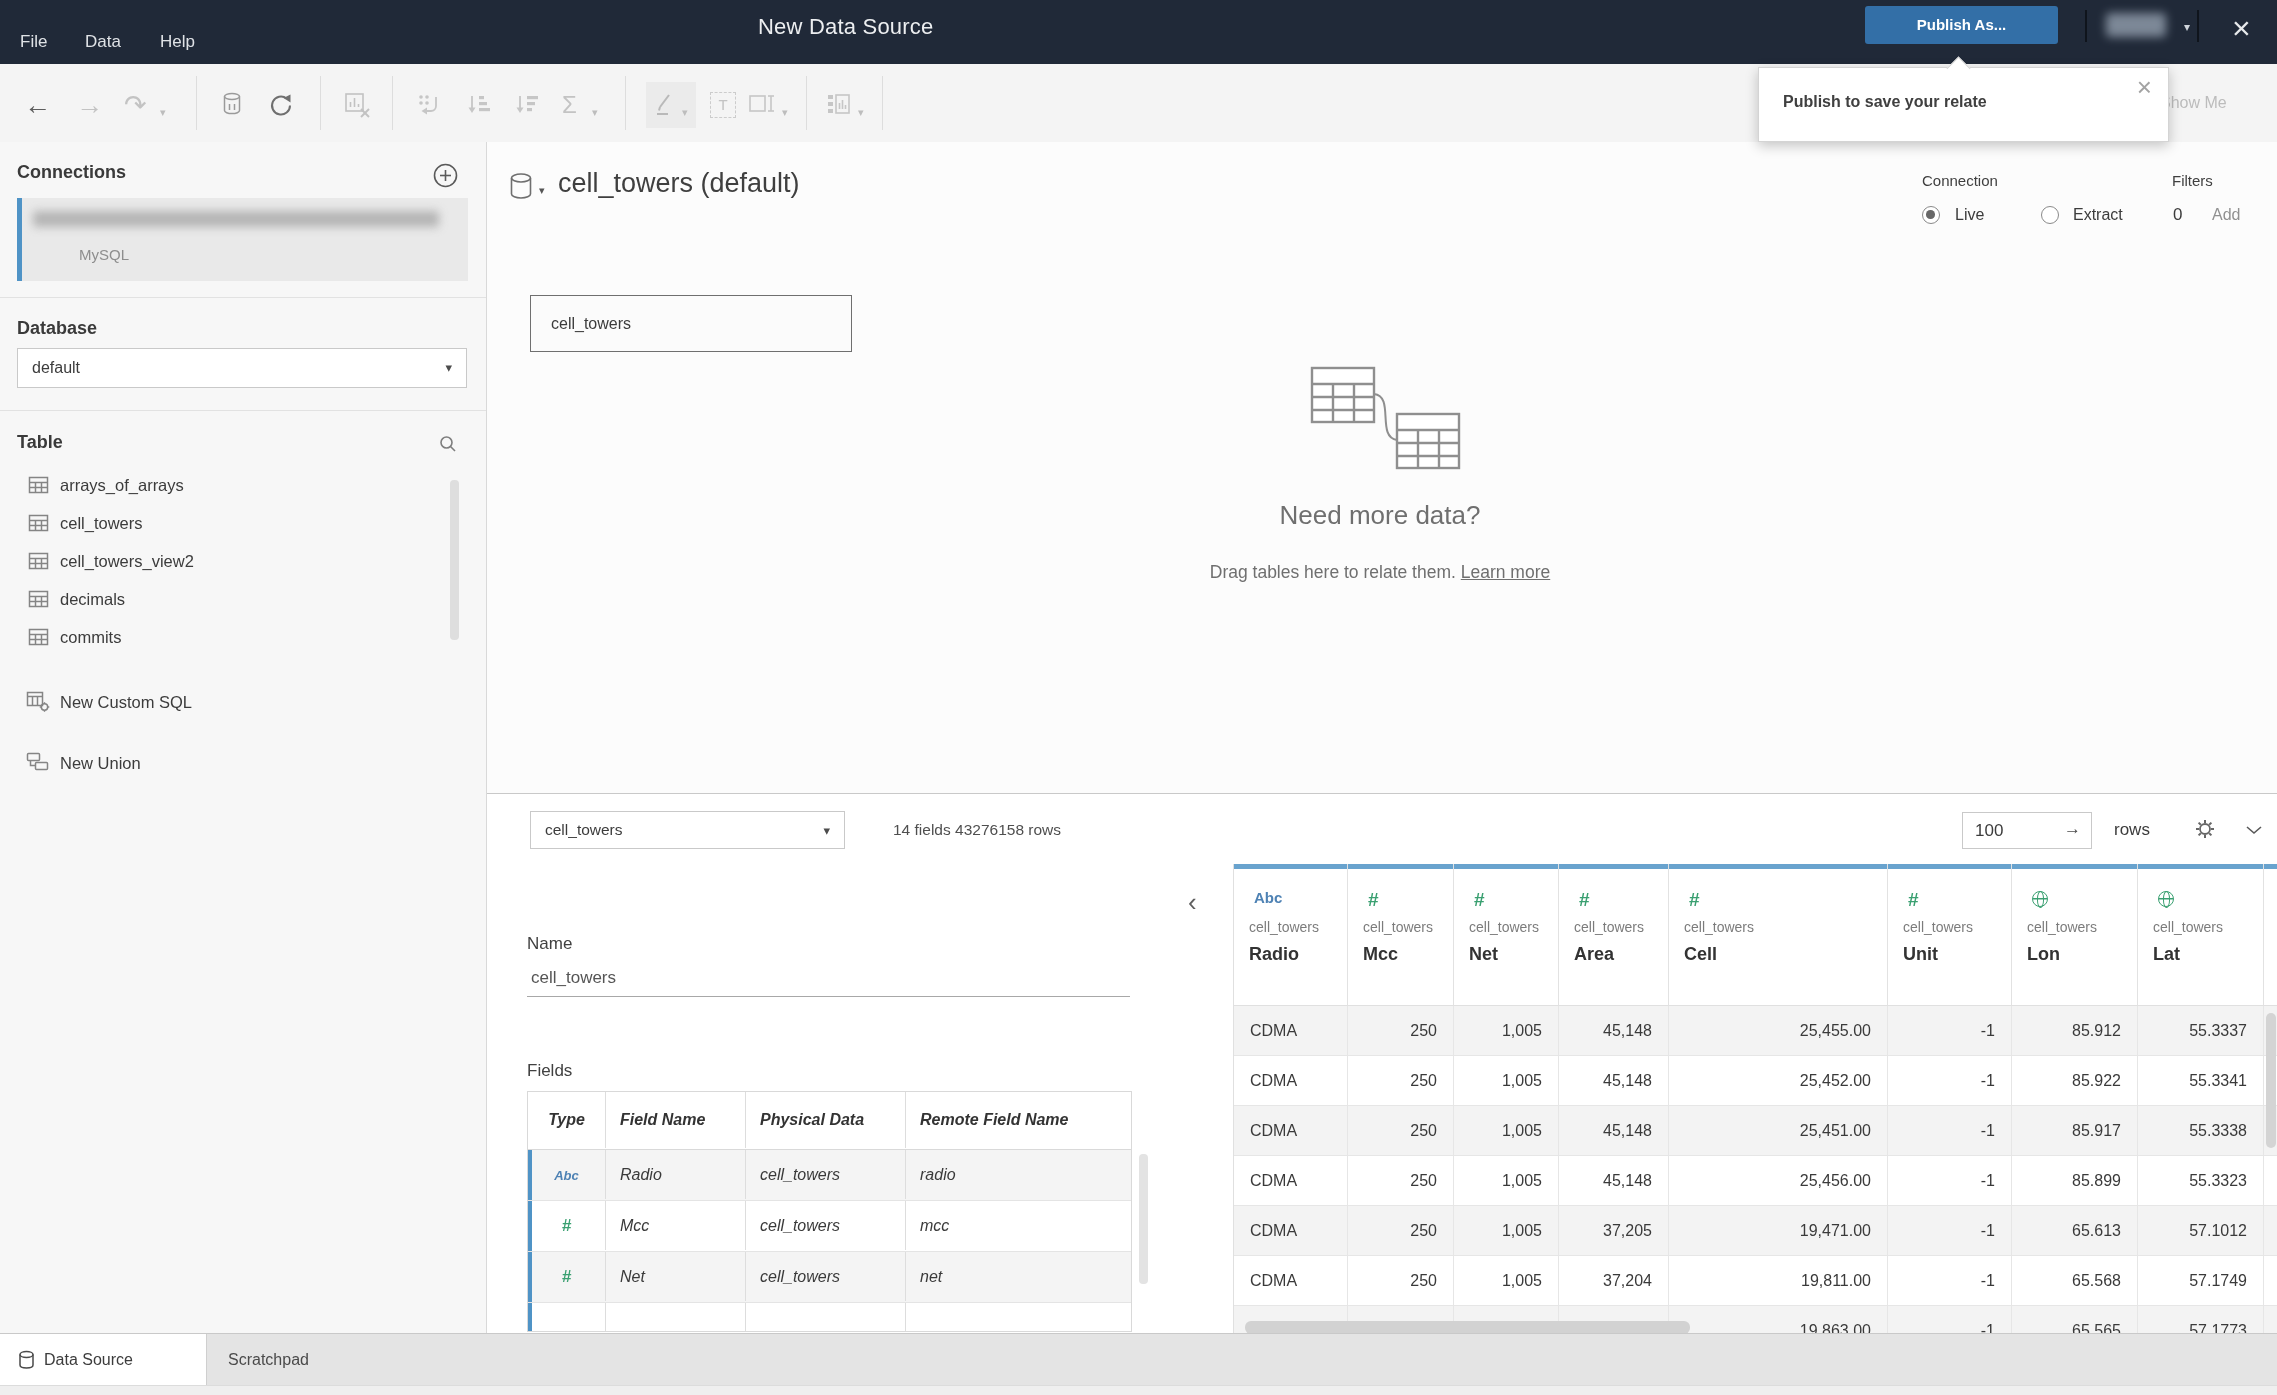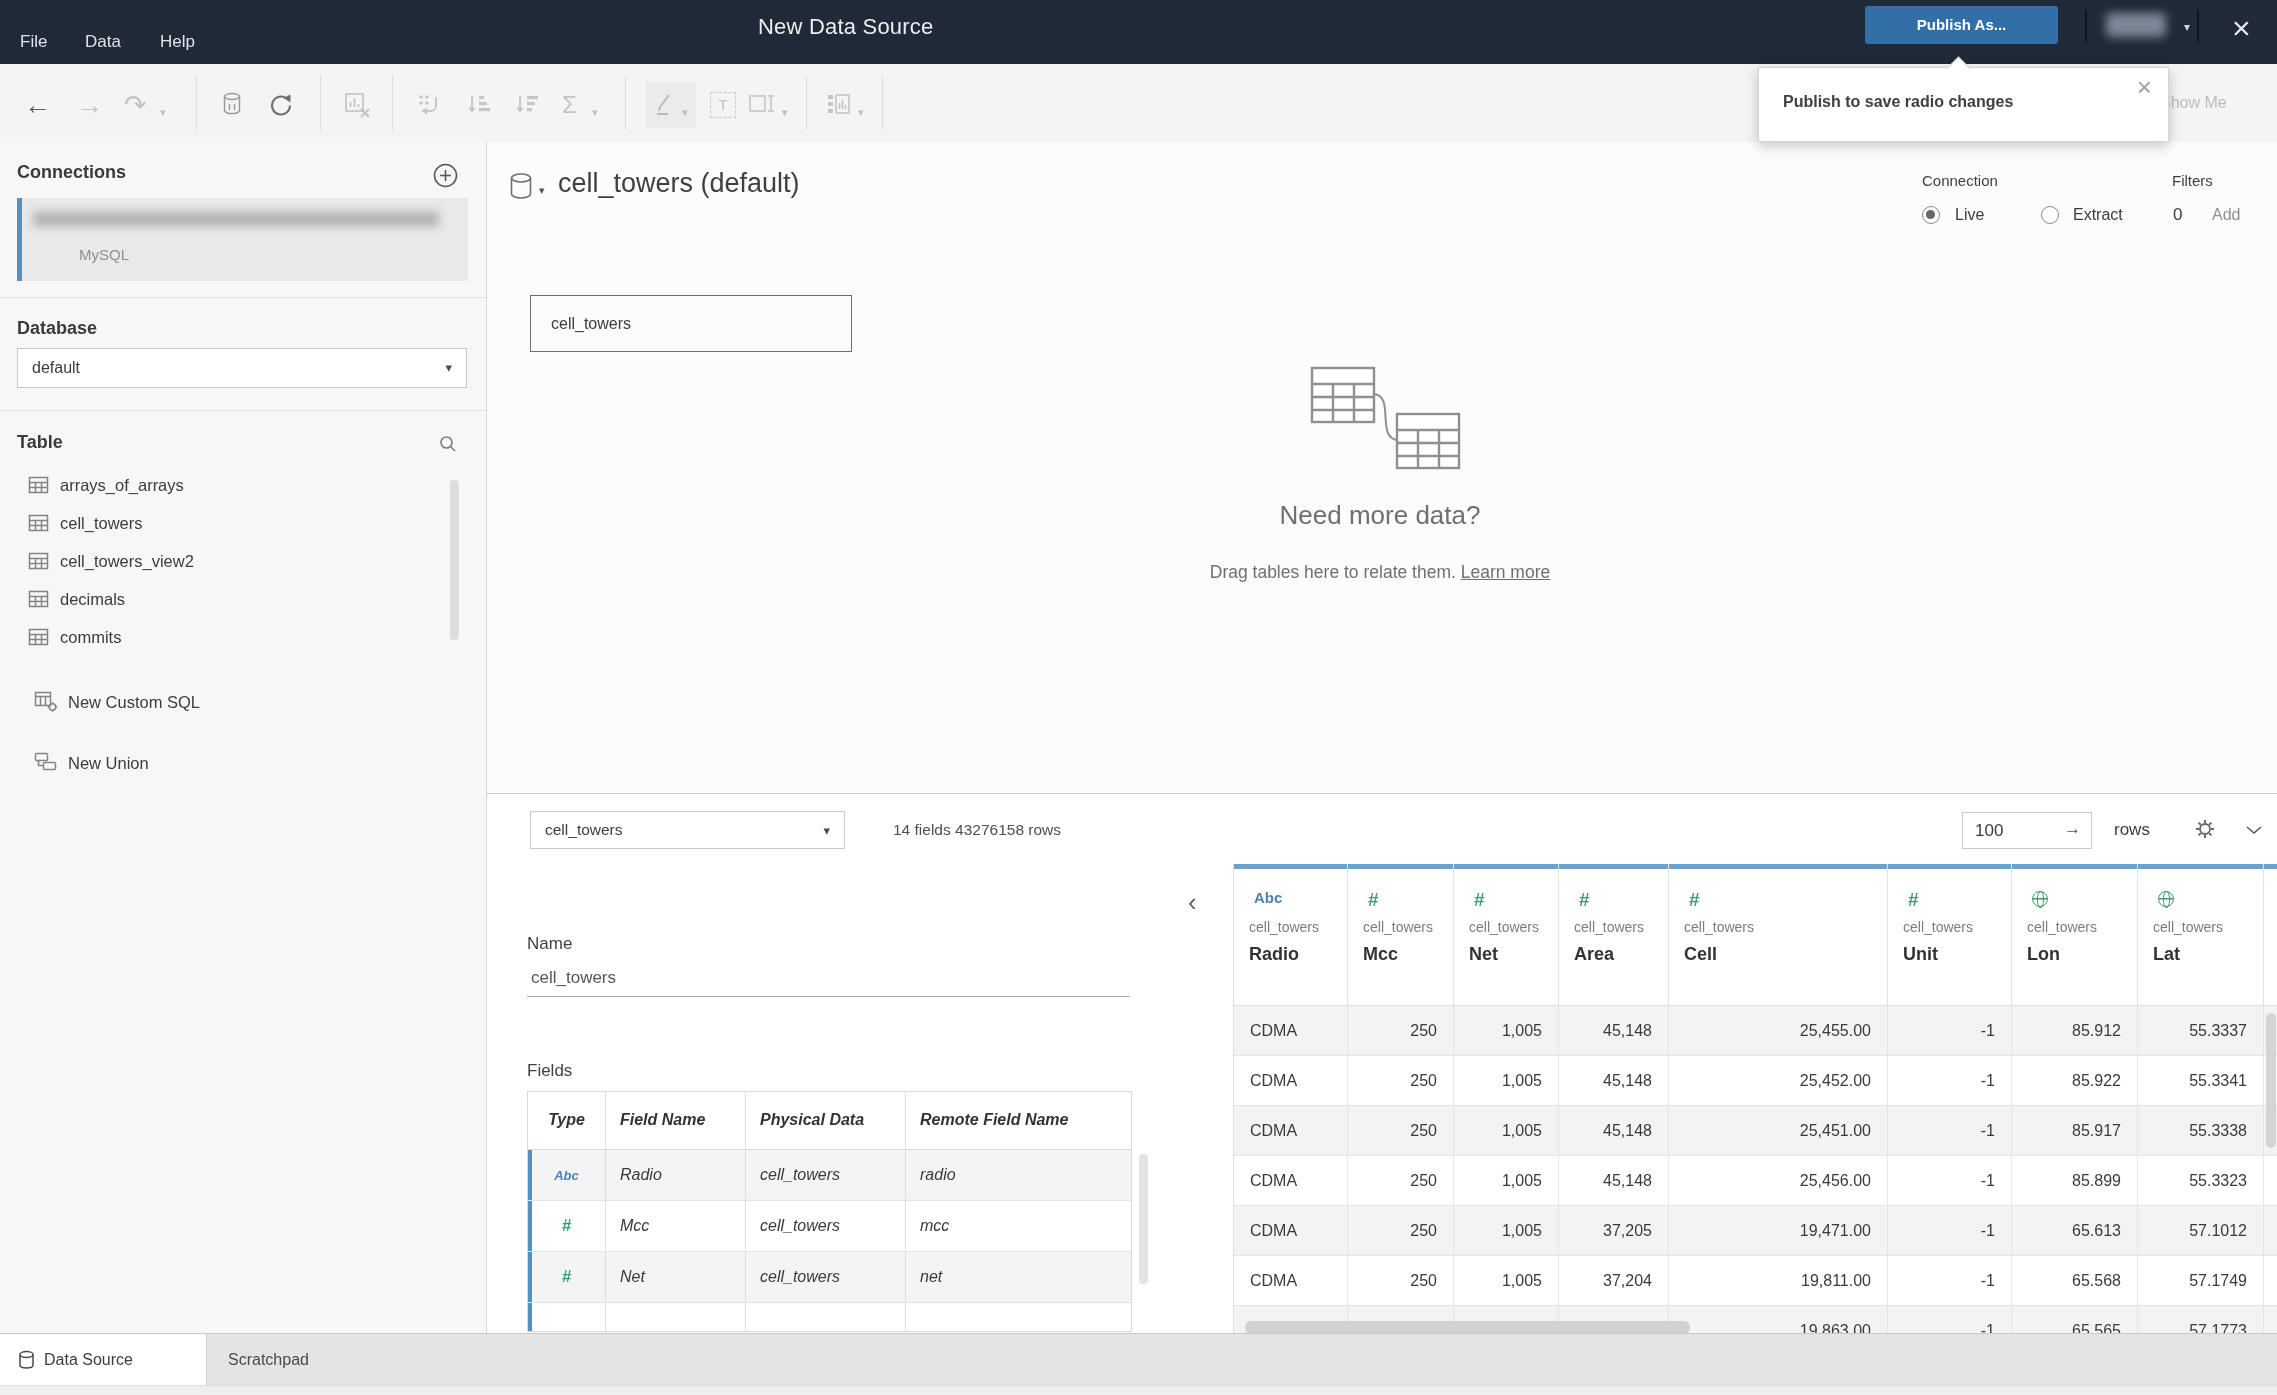--- a/index.html
+++ b/index.html
@@ -51,21 +51,21 @@
   .sb-select{position:absolute;left:17px;top:206px;width:450px;height:40px;background:#fff;border:1px solid #c9c9c9;
        box-sizing:border-box;cursor:pointer;}
   .sb-select .val{position:absolute;left:14px;top:0;line-height:38px;font-size:16px;color:#3c3c3c;}
   .sel-caret{position:absolute;right:14px;top:0;line-height:38px;font-size:13px;color:#4c4c4c;}
   .search-ic{position:absolute;left:438px;top:292px;}
   .tlist{position:absolute;left:0;top:324px;width:397px;}
   .titem{position:relative;height:38px;cursor:pointer;}
   .titem svg{position:absolute;left:28px;top:9px;}
   .titem .tlabel{position:absolute;left:60px;top:0;line-height:38px;font-size:16.5px;color:#3c3c3c;}
   .sb-scroll{position:absolute;left:450px;top:338px;width:9px;height:160px;background:#dedede;border-radius:4px;}
-  .sb-action{position:absolute;left:8px;width:467px;height:40px;cursor:pointer;}
+  .sb-action{position:absolute;left:0;width:467px;height:40px;cursor:pointer;}
   #act-sql{top:540px}#act-union{top:601px}
   .sb-action svg{position:absolute;left:26px;top:8px;}
   .sb-action .alabel{position:absolute;left:60px;top:0;line-height:40px;font-size:16.5px;color:#3c3c3c;}
   
   .canvas{position:absolute;left:487px;top:142px;width:1790px;height:651px;background:#fcfcfc;}
   .db-ic{position:absolute;left:21px;top:30px;}
   .db-caret{position:absolute;left:52px;top:42px;font-size:11px;color:#555;}
   .ds-title{position:absolute;left:71px;top:26px;font-size:27px;color:#3f3f3f;}
   .conn-label{position:absolute;left:1435px;top:30px;font-size:15px;color:#3f3f3f;}
   .filters-label{position:absolute;left:1685px;top:30px;font-size:15px;color:#3f3f3f;}
@@ -267,21 +267,21 @@
           <line x1="19.5" y1="17" x2="19.5" y2="13"></line>
         </g>
       </svg>
     <span class="ti-caret" style="left:858px">▾</span>
     <div class="tb-sep" style="left:882px"></div>
     <span class="show-me">Show Me</span>
   </div>
 
   <div class="tooltip-caret"></div>
   <div class="tooltip">
-    <span class="tooltip-text">Publish to save radio changes</span>
+    <span class="tooltip-text">Publish to save your relate</span>
     <span class="tooltip-x">×</span>
   </div>
 
   <div class="sidebar">
     <span class="sb-h" id="h-connections">Connections</span>
     <svg class="plus-ic" width="25" height="25">
       <circle cx="12.5" cy="12.5" r="11" fill="none" stroke="#5a5a5a" stroke-width="1.6"></circle>
       <line x1="12.5" y1="7" x2="12.5" y2="18" stroke="#5a5a5a" stroke-width="1.6"></line>
       <line x1="7" y1="12.5" x2="18" y2="12.5" stroke="#5a5a5a" stroke-width="1.6"></line>
       </svg>

